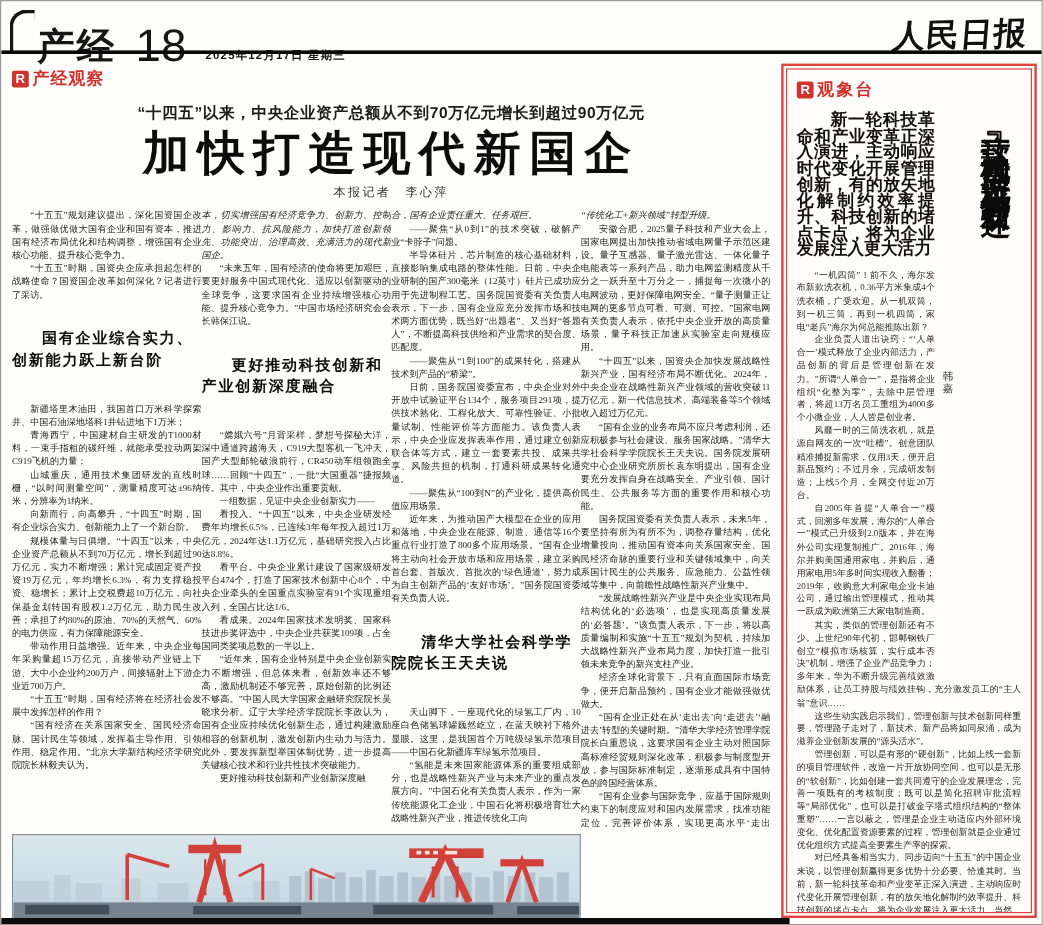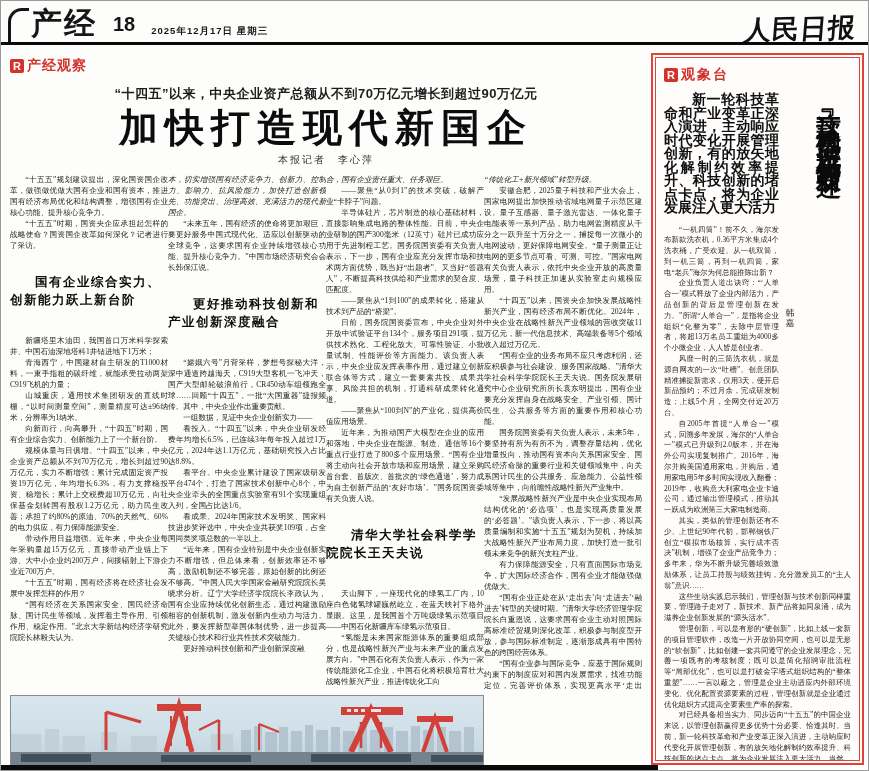--- a/index.html
+++ b/index.html
@@ -2,23 +2,23 @@
 <html><head>
 <meta charset="utf-8">
 <style>
   html,body{margin:0;padding:0;background:#e9e9e9;}
   #page{position:relative;width:869px;height:771px;background:#fdfdfb;border:1px solid #9a9a9a;
         overflow:hidden;font-family:"Liberation Sans",sans-serif;color:#161616;box-sizing:border-box;}
 
   
   .corner-mark{position:absolute;left:7px;top:7px;width:18px;height:34px;
         border-left:3px solid #141414;border-top:3px solid #141414;border-top-left-radius:14px;}
-  .hdr{position:absolute;left:30px;top:6px;display:flex;align-items:flex-start;}
+  .hdr{position:absolute;left:30px;top:21px;display:flex;align-items:flex-start;}
   .hdr-section{font-size:31px;font-weight:900;letter-spacing:2px;line-height:34px;}
-  .hdr-num{font-size:20px;font-weight:700;margin-left:16px;line-height:34px;}
+  .hdr-num{font-size:38px;font-weight:400;margin-left:16px;line-height:34px;}
   .hdr-date{font-size:9.5px;font-weight:700;margin-left:16px;margin-top:18px;letter-spacing:1px;}
   .masthead{position:absolute;right:12px;top:10px;font-family:"DejaVu Serif",serif;font-weight:700;
         font-size:27px;letter-spacing:1px;transform:skewX(-6deg) rotate(-1.5deg);color:#111;}
   .hdr-rule{position:absolute;left:0;top:41px;width:869px;height:3px;background:#090909;}
 
   
   .seclabel{position:absolute;left:9px;top:56px;display:flex;align-items:center;gap:3px;}
   .rbox{width:14px;height:14px;background:#d2322c;color:#fff;font-weight:900;font-size:11px;
         display:flex;align-items:center;justify-content:center;border-radius:2px;}
   .seclabel-text{color:#d2322c;font-weight:900;font-size:14px;letter-spacing:1px;}
@@ -126,21 +126,21 @@
         <p class="bp">天山脚下，一座现代化的绿氢工厂内，10座白色储氢球罐巍然屹立，在蓝天映衬下格外显眼。这里，是我国首个万吨级绿氢示范项目——中国石化新疆库车绿氢示范项目。</p>
         <p class="bp">“氢能是未来国家能源体系的重要组成部分，也是战略性新兴产业与未来产业的重点发展方向。”中国石化有关负责人表示，作为一家传统能源化工企业，中国石化将积极培育壮大战略性新兴产业，推进传统化工向</p>
       </div>
     <div class="col">
         <p class="bp noind">“传统化工+新兴领域”转型升级。</p>
         <p class="bp">安徽合肥，2025量子科技和产业大会上，国家电网提出加快推动省域电网量子示范区建设。量子互感器、量子激光雷达、一体化量子电能表等一系列产品，助力电网监测精度从千分之一跃升至十万分之一，捕捉每一次微小的电网波动，更好保障电网安全。“量子测量正让电网的更多节点可看、可测、可控。”国家电网有关负责人表示，依托中央企业开放的高质量场景，量子科技正加速从实验室走向规模应用。</p>
         <p class="bp">“十四五”以来，国资央企加快发展战略性新兴产业，国有经济布局不断优化。2024年，中央企业在战略性新兴产业领域的营收突破11万亿元，新一代信息技术、高端装备等5个领域收入超过万亿元。</p>
         <p class="bp">“国有企业的业务布局不应只考虑利润，还应积极参与社会建设、服务国家战略。”清华大学社会科学学院院长王天夫说。国务院发展研究中心企业研究所所长袁东明提出，国有企业要充分发挥自身在战略安全、产业引领、国计民生、公共服务等方面的重要作用和核心功能。</p>
         <p class="bp">国务院国资委有关负责人表示，未来5年，要坚持有所为有所不为，调整存量结构，优化增量投向，推动国有资本向关系国家安全、国民经济命脉的重要行业和关键领域集中，向关系国计民生的公共服务、应急能力、公益性领域等集中，向前瞻性战略性新兴产业集中。</p>
         <p class="bp">“发展战略性新兴产业是中央企业实现布局结构优化的‘必选项’，也是实现高质量发展的‘必答题’。”该负责人表示，下一步，将以高质量编制和实施“十五五”规划为契机，持续加大战略性新兴产业布局力度，加快打造一批引领未来竞争的新兴支柱产业。</p>
-        <p class="bp">有力保障能源安全，只有直面国际市场竞争，扩大国际经济合作，国有企业才能做强做优做大。</p>
+        <p class="bp">经济全球化背景下，只有直面国际市场竞争，便开启新品预约，国有企业才能做强做优做大。</p>
         <p class="bp">“国有企业正处在从‘走出去’向‘走进去’‘融进去’转型的关键时期。”清华大学经济管理学院院长白重恩说，这要求国有企业主动对照国际高标准经贸规则深化改革，积极参与制度型开放，参与国际标准制定，逐渐形成具有中国特色的跨国经营体系。</p>
         <p class="bp">“国有企业参与国际竞争，应基于国际规则约束下的制度应对和国内发展需求，找准功能定位，完善评价体系，实现更高水平‘走出去’。”浙江大学教授黄先海说。</p>
       </div>
   </div>
 
   <div class="photo">
     <svg width="472" height="70" viewBox="0 0 472 70">
 
       <g fill="#b3c3cf">
         <rect x="230" y="34" width="10" height="22"></rect>

